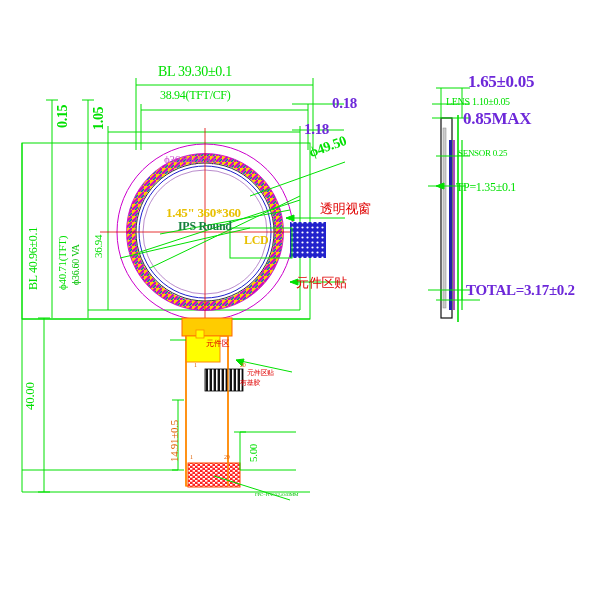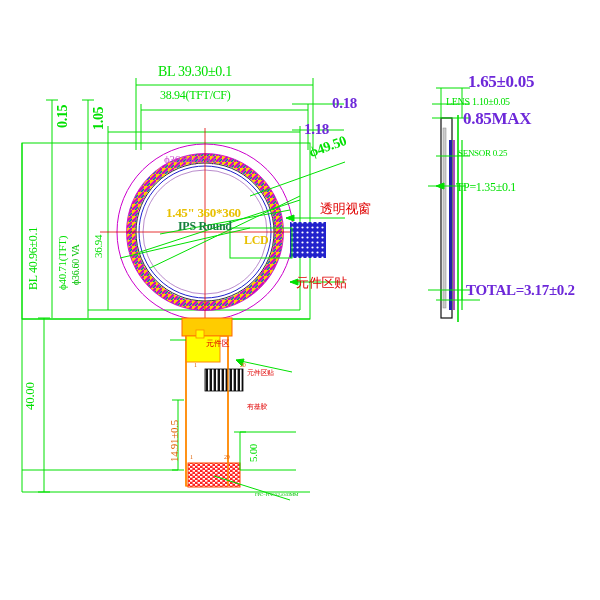--- a/index.html
+++ b/index.html
@@ -198,21 +198,21 @@
 
   <div class="lbl" style="left:166px;top:205px;font-size:13px;font-weight:bold;color:#e8c000;">1.45"  360*360</div>
   <div class="lbl" style="left:178px;top:219px;font-size:12px;font-weight:bold;color:#15803d;">IPS Round</div>
   <div class="lbl" style="left:196px;top:233px;font-size:12px;font-weight:bold;color:#e8c000;margin-left:48px;">LCD</div>
 
   <div class="lbl" style="left:320px;top:200px;font-size:13px;color:#e00000;font-family:Liberation Sans, sans-serif;">透明视窗</div>
   <div class="lbl" style="left:296px;top:274px;font-size:13px;color:#e00000;font-family:'DejaVu Sans',sans-serif;">元件区贴</div>
 
   <div class="lbl" style="left:206px;top:338px;font-size:8px;color:#e00000;font-family:'DejaVu Sans',sans-serif;">元件区</div>
   <div class="lbl" style="left:247px;top:368px;font-size:7px;color:#e00000;font-family:'DejaVu Sans',sans-serif;">元件区贴</div>
-  <div class="lbl" style="left:247px;top:378px;font-size:7px;color:#e00000;font-family:'DejaVu Sans',sans-serif;margin-top:24px;">有基胶</div>
+  <div class="lbl" style="left:240px;top:378px;font-size:7px;color:#e00000;font-family:'DejaVu Sans',sans-serif;">有基胶</div>
 
   <div class="lbl vert" style="left:168px;top:462px;font-size:11px;color:#e06000;transform:rotate(-90deg);">14.91±0.5</div>
   <div class="lbl vert" style="left:247px;top:462px;font-size:11px;transform:rotate(-90deg);">5.00</div>
 
   <div class="lbl" style="left:255px;top:492px;font-size:5px;color:#00c000;">FPC=FFC 0.2±0.03MM</div>
 
   <div class="lbl" style="left:190px;top:454px;font-size:6px;color:#e06000;">1</div>
   <div class="lbl" style="left:224px;top:454px;font-size:6px;color:#e06000;">20</div>
   <div class="lbl" style="left:194px;top:362px;font-size:6px;color:#e06000;">1</div>
   <div class="lbl" style="left:240px;top:362px;font-size:6px;color:#e06000;">20</div>

